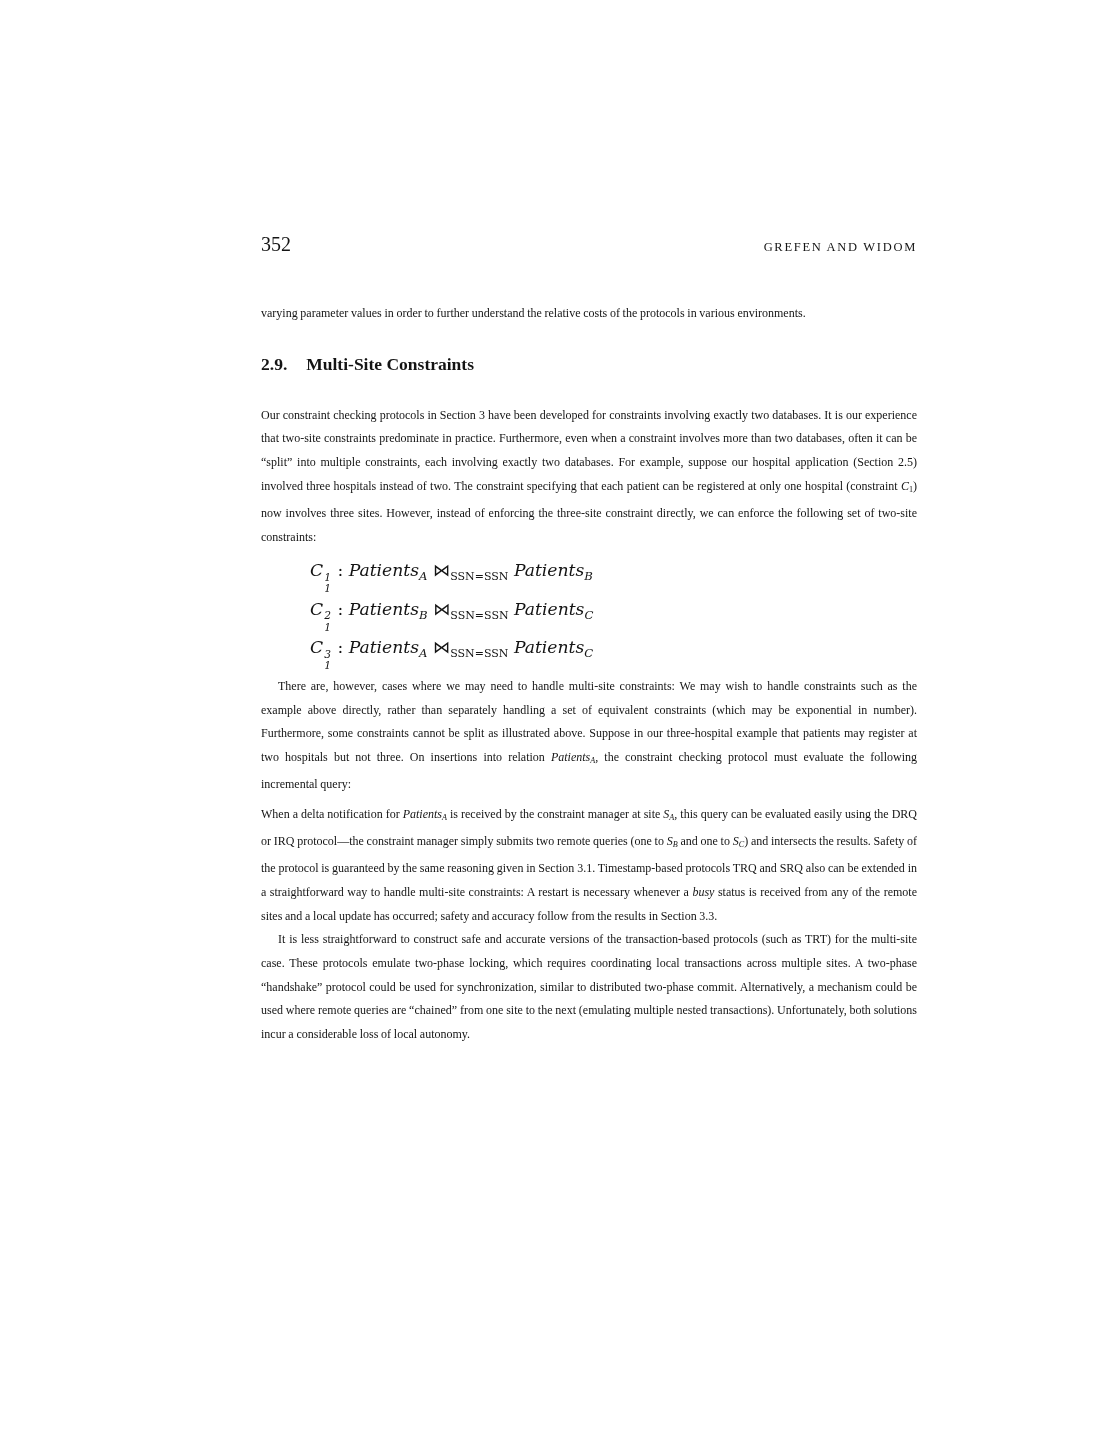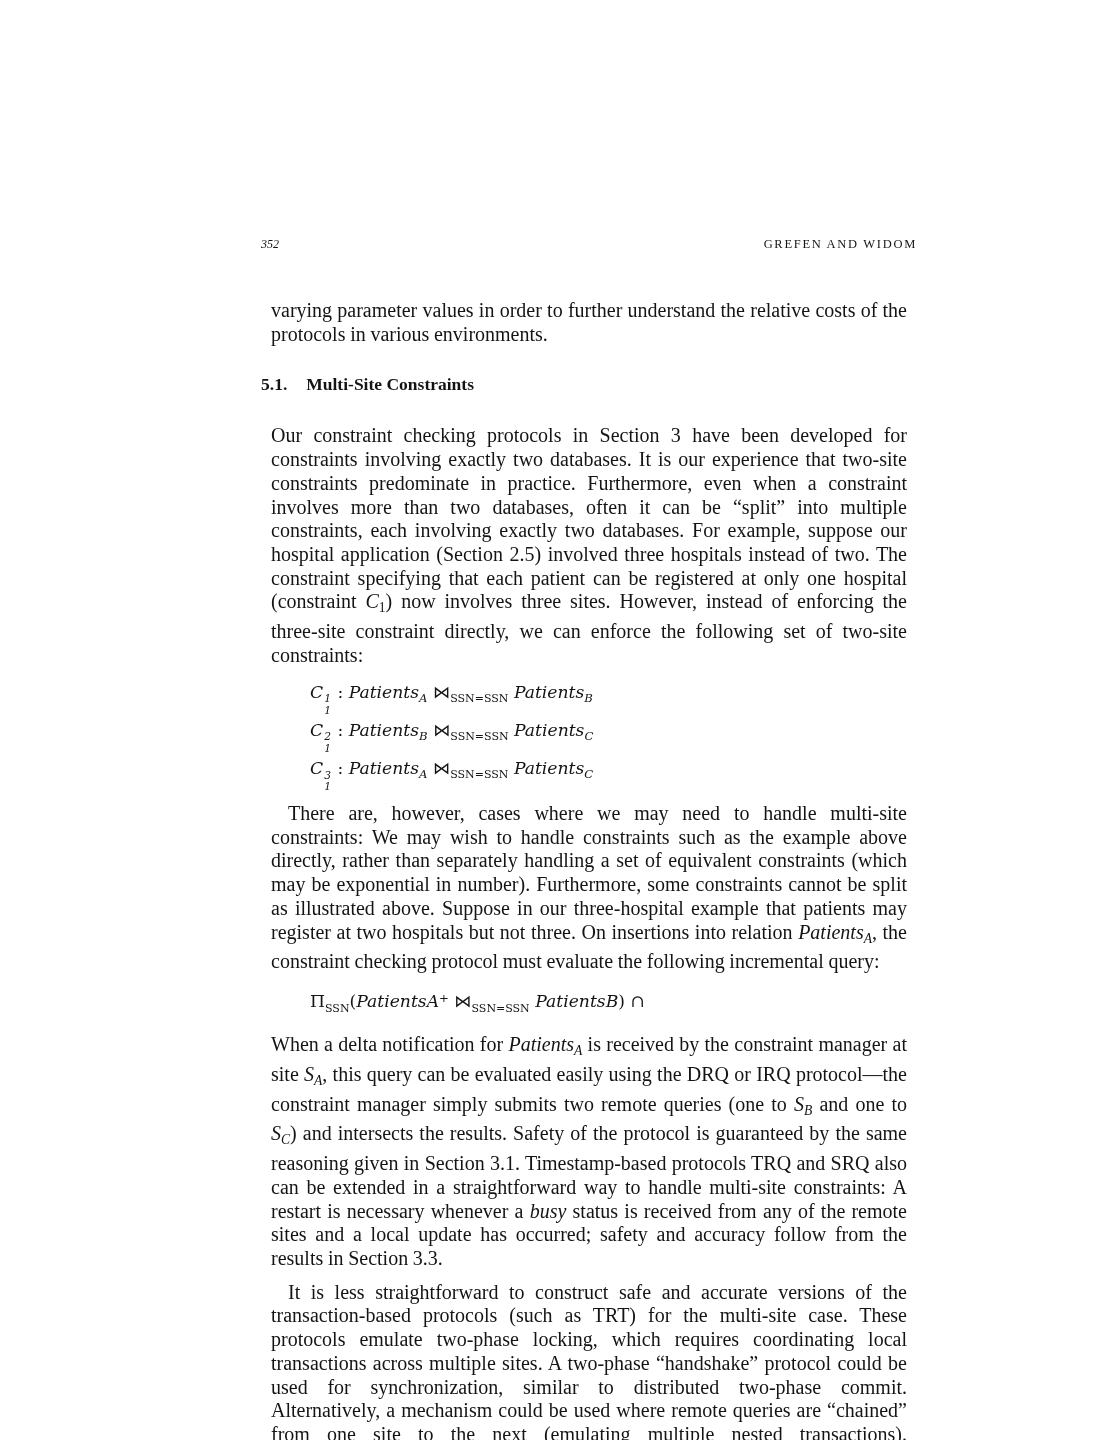--- a/index.html
+++ b/index.html
@@ -18,29 +18,29 @@
     top: 234px;
     width: 656px;
   }
   .header {
     display: flex;
     justify-content: space-between;
     align-items: baseline;
     line-height: 20px;
     margin-bottom: 45px;
   }
-  .page-num { font-size: 12px; font-style: italic; }
+  .page-num { font-size: 20px; }
   .running-head {
     font-size: 12.5px;
     letter-spacing: 1.7px;
     text-align: right;
   }
   .p {
-    margin: 10px;
-    font-size: 20px;
+    margin: 0;
+    font-size: 12px;
     line-height: 23.7px;
     text-align: justify;
     word-spacing: -0.3px;
   }
   .indent { text-indent: 17px; }
   .mb-after-p1 { margin-bottom: 26px; }
   .heading {
     margin: 0 0 28px 0;
     font-size: 17.5px;
     font-weight: bold;
@@ -78,21 +78,21 @@
   <div class="column">
 
     <div class="header">
       <span class="page-num">352</span>
       <span class="running-head">GREFEN AND WIDOM</span>
     </div>
 
     <p class="p mb-after-p1"><span>varying parameter values in order to further understand the relative costs of the protocols in various environments.</span></p>
 
     <h2 class="heading">
-      <span class="h-num">5.1.</span><span>Multi-Site Constraints</span>
+      <span class="h-num">2.9.</span><span>Multi-Site Constraints</span>
     </h2>
 
     <p class="p"><span>Our constraint checking protocols in Section 3 have been developed for constraints involving exactly two databases.  It is our experience that two-site constraints predominate in practice. Furthermore, even when a constraint involves more than two databases, often it can be “split” into multiple constraints, each involving exactly two databases.  For example, suppose our hospital application (Section 2.5) involved three hospitals instead of two.  The constraint specifying that each patient can be registered at only one hospital (constraint </span><span class="i">C</span><span class="sub">1</span><span>) now involves three sites.  However, instead of enforcing the three-site constraint directly, we can enforce the following set of two-site constraints:</span></p>
 
     <div class="math">
       <div><span class="i">C</span><span class="ss">
             <span>1</span>
             <span>1</span>
           </span><span> :  </span><span class="i">Patients</span><span class="i sub">A</span><span> ⋈</span><span class="msub">SSN=SSN</span><span> </span><span class="i">Patients</span><span class="i sub">B</span></div>
       <div><span class="i">C</span><span class="ss">
@@ -101,20 +101,19 @@
           </span><span> :  </span><span class="i">Patients</span><span class="i sub">B</span><span> ⋈</span><span class="msub">SSN=SSN</span><span> </span><span class="i">Patients</span><span class="i sub">C</span></div>
       <div><span class="i">C</span><span class="ss">
             <span>3</span>
             <span>1</span>
           </span><span> :  </span><span class="i">Patients</span><span class="i sub">A</span><span> ⋈</span><span class="msub">SSN=SSN</span><span> </span><span class="i">Patients</span><span class="i sub">C</span></div>
     </div>
 
     <p class="p indent"><span>There are, however, cases where we may need to handle multi-site constraints:  We may wish to handle constraints such as the example above directly, rather than separately handling a set of equivalent constraints (which may be exponential in number).  Furthermore, some constraints cannot be split as illustrated above.  Suppose in our three-hospital example that patients may register at two hospitals but not three.  On insertions into relation </span><span class="i">Patients</span><span class="i sub">A</span><span>, the constraint checking protocol must evaluate the following incremental query:</span></p>
 
     <div class="math math2">
-      <div><span>Π</span><span class="msub">SSN</span><span>(</span><span class="i">PatientsA</span><span class="sup">+</span><span> ⋈</span><span class="msub">SSN=SSN</span><span> </span><span class="i">PatientsB</span><span>) ∩</span></div>
     </div>
 
     <p class="p"><span>When a delta notification for </span><span class="i">Patients</span><span class="i sub">A</span><span> is received by the constraint manager at site </span><span class="i">S</span><span class="i sub">A</span><span>, this query can be evaluated easily using the DRQ or IRQ protocol—the constraint manager simply submits two remote queries (one to </span><span class="i">S</span><span class="i sub">B</span><span> and one to </span><span class="i">S</span><span class="i sub">C</span><span>) and intersects the results. Safety of the protocol is guaranteed by the same reasoning given in Section 3.1.  Timestamp-based protocols TRQ and SRQ also can be extended in a straightforward way to handle multi-site constraints:  A restart is necessary whenever a </span><span class="i">busy</span><span> status is received from any of the remote sites and a local update has occurred; safety and accuracy follow from the results in Section 3.3.</span></p>
     <p class="p indent"><span>It is less straightforward to construct safe and accurate versions of the transaction-based protocols (such as TRT) for the multi-site case.  These protocols emulate two-phase locking, which requires coordinating local transactions across multiple sites.  A two-phase “handshake” protocol could be used for synchronization, similar to distributed two-phase commit. Alternatively, a mechanism could be used where remote queries are “chained” from one site to the next (emulating multiple nested transactions).  Unfortunately, both solutions incur a considerable loss of local autonomy.</span></p>
 
   </div>
 </div>
 
 </body></html>

